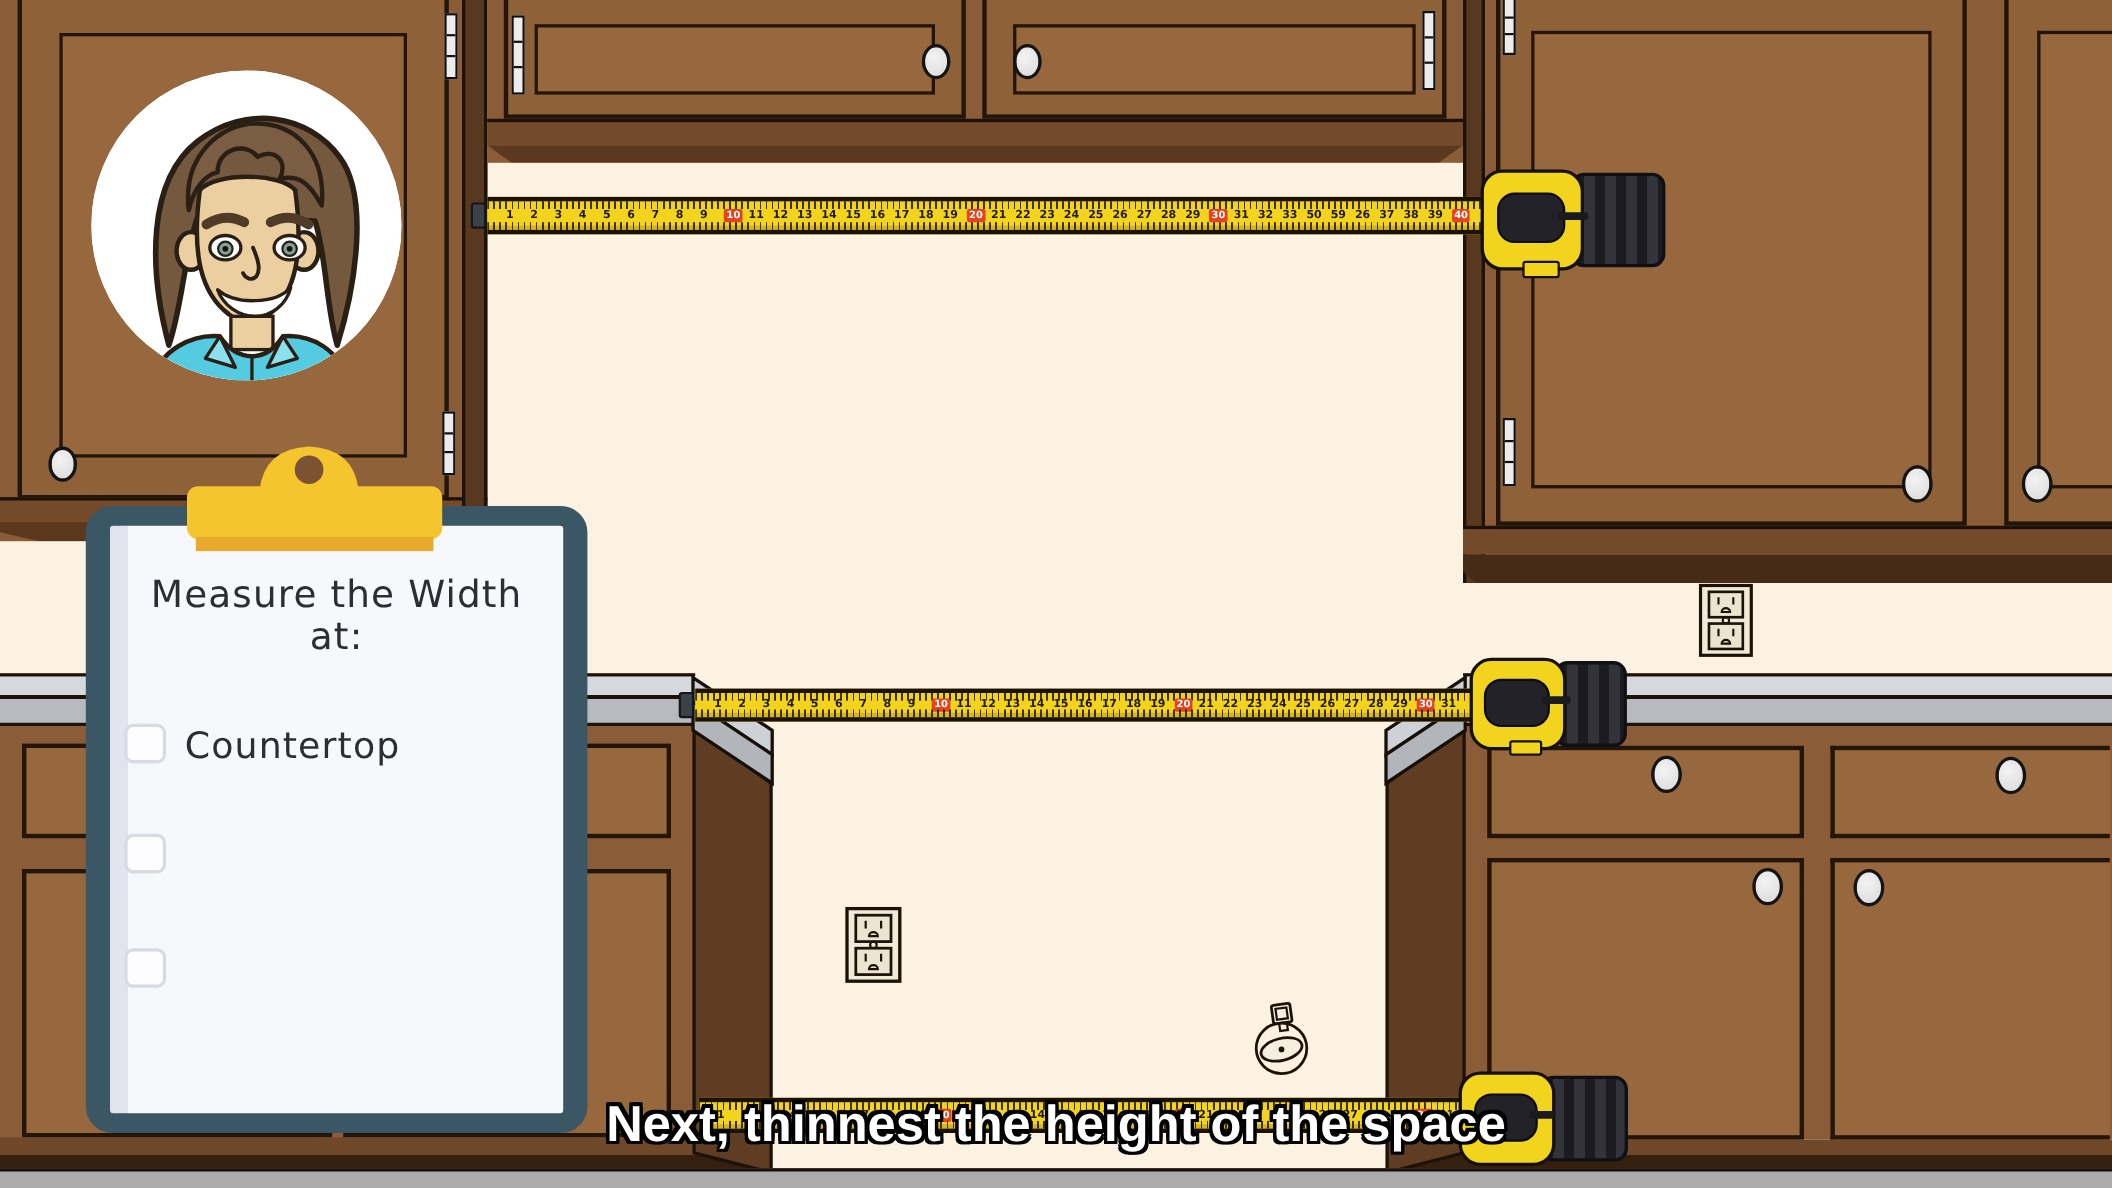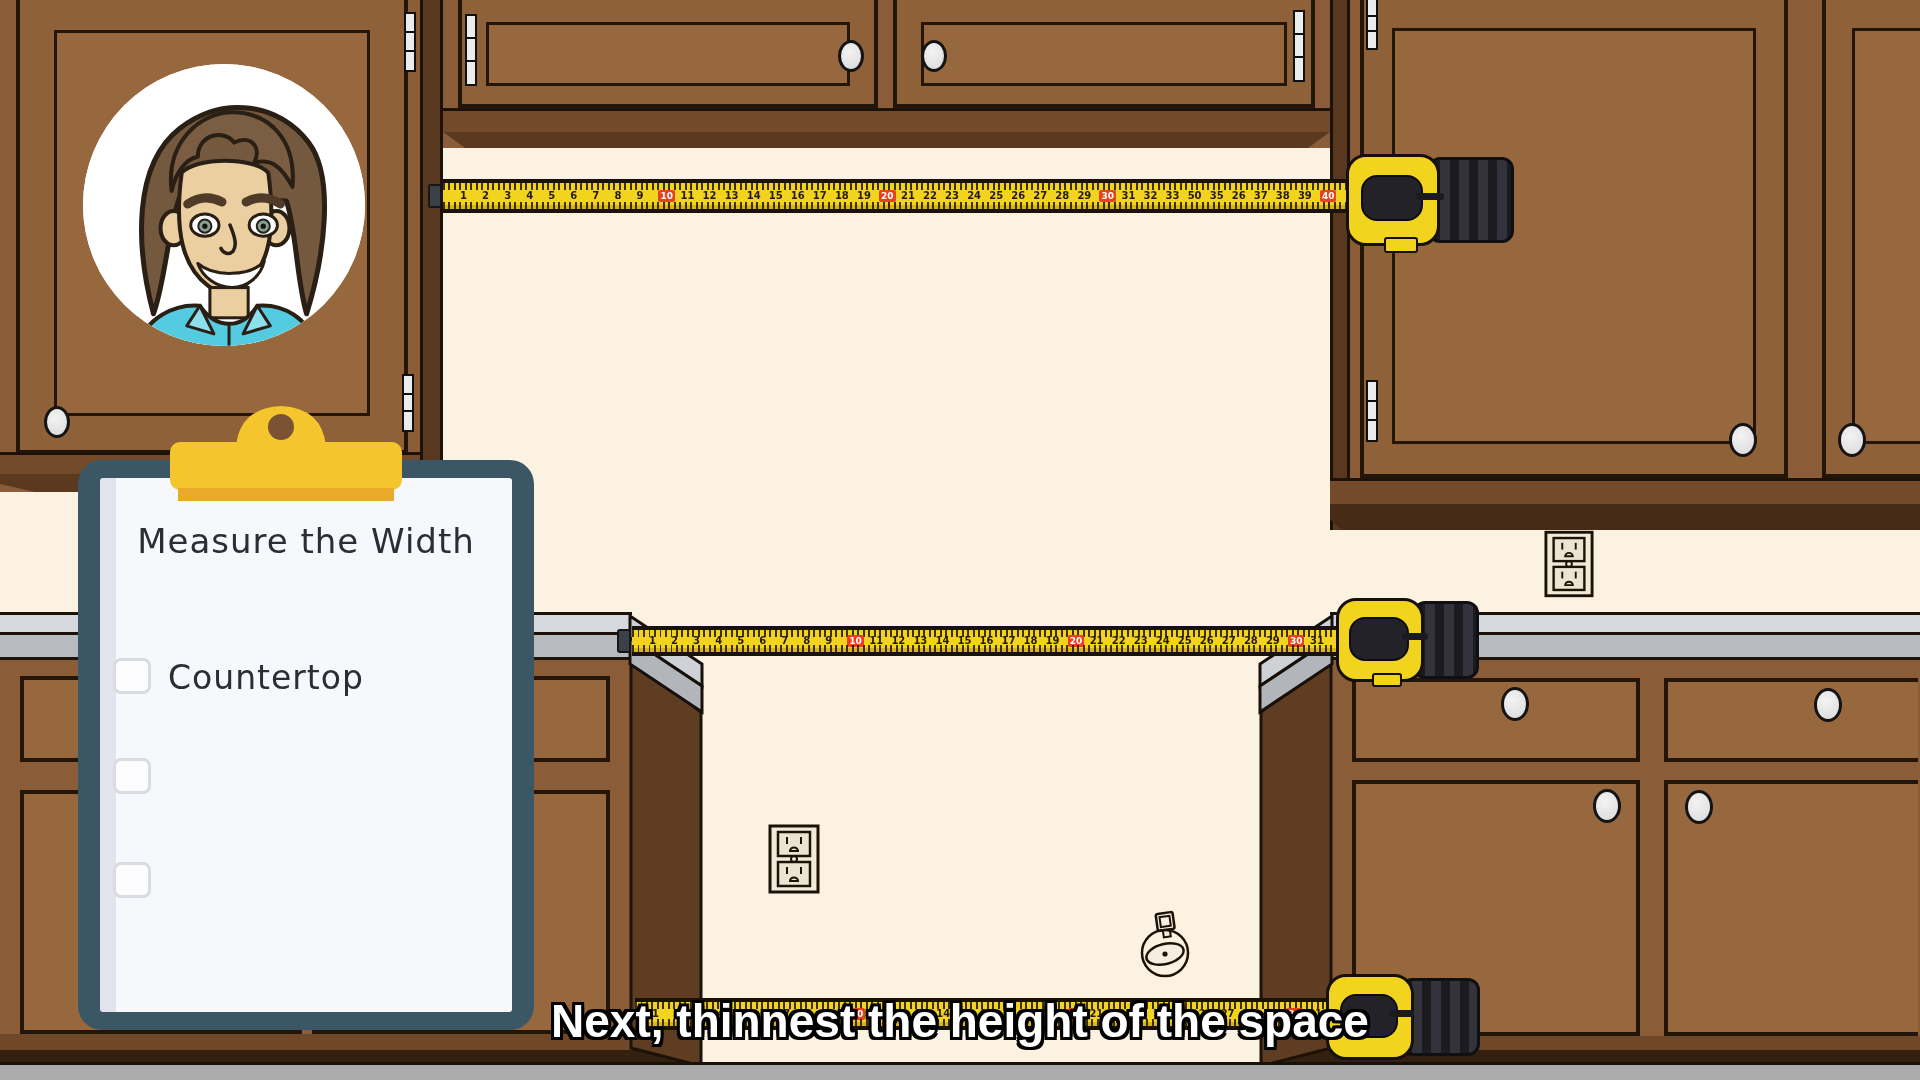--- a/index.html
+++ b/index.html
@@ -217,21 +217,21 @@
       <span class="tape-num" style="left: 546.22px;">25</span>
       <span class="tape-num" style="left: 568.268px;">26</span>
       <span class="tape-num" style="left: 590.317px;">27</span>
       <span class="tape-num" style="left: 612.366px;">28</span>
       <span class="tape-num" style="left: 634.415px;">29</span>
       <span class="tape-num red" style="left: 656.463px;">30</span>
       <span class="tape-num" style="left: 678.512px;">31</span>
       <span class="tape-num" style="left: 700.561px;">32</span>
       <span class="tape-num" style="left: 722.61px;">33</span>
       <span class="tape-num" style="left: 744.659px;">50</span>
-      <span class="tape-num" style="left: 766.707px;">35</span>
+      <span class="tape-num" style="left: 766.707px;">59</span>
       <span class="tape-num" style="left: 788.756px;">26</span>
       <span class="tape-num" style="left: 810.805px;">37</span>
       <span class="tape-num" style="left: 832.854px;">38</span>
       <span class="tape-num" style="left: 854.902px;">39</span>
       <span class="tape-num red" style="left: 876.951px;">40</span>
     </div>
   <div class="housing" style="left:1346px;top:152px;width:166px;height:100px;">
     <div class="h-grip" style="left:82px;top:5px;width:80px;height:80px;"></div>
     <div class="h-body" style="left:0;top:2px;width:88px;height:86px;"></div>
     <div class="h-cap" style="left:15px;top:23px;width:58px;height:42px;"></div>
@@ -355,20 +355,21 @@
   <div class="abs paper" style="left:100px;top:478px;width:412px;height:534px;"></div>
   <svg class="abs" style="left:160px;top:398px;" width="250" height="110" viewBox="0 0 250 110">
     <path d="M76,48 Q80,10 121,8 Q162,10 166,48 Z" fill="#f5c52e"></path>
     <rect x="10" y="44" width="232" height="48" rx="10" fill="#f5c52e"></rect>
     <rect x="18" y="90" width="216" height="13" fill="#e9a92b"></rect>
     <circle cx="121" cy="29" r="13" fill="#7b5233"></circle>
   </svg>
 
   <div class="abs cb-text" style="left:100px;top:522px;width:412px;text-align:center;font-size:34px;line-height:38px;">
     <span style="display:block;">Measure the Width</span>
+    <span style="display:block;">at:</span>
   </div>
 
   <div class="abs checkbox" style="left:113px;top:658px;width:38px;height:36px;"></div>
   <div class="abs cb-text item-label" style="left:168px;top:660px;width:330px;">Countertop</div>
 
   <div class="abs checkbox" style="left:113px;top:758px;width:38px;height:36px;"></div>
 
   <div class="abs checkbox" style="left:113px;top:862px;width:38px;height:36px;"></div>
 
   <div class="abs caption" style="left:960px;top:994px;transform:translateX(-50%);">Next, thinnest the height of the space</div>

